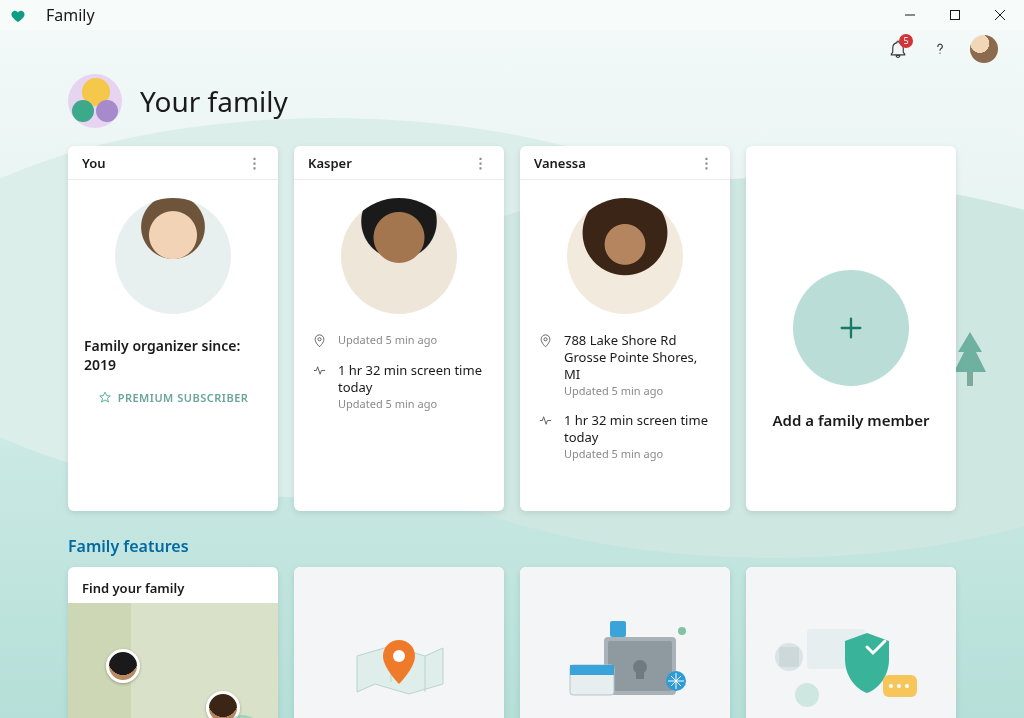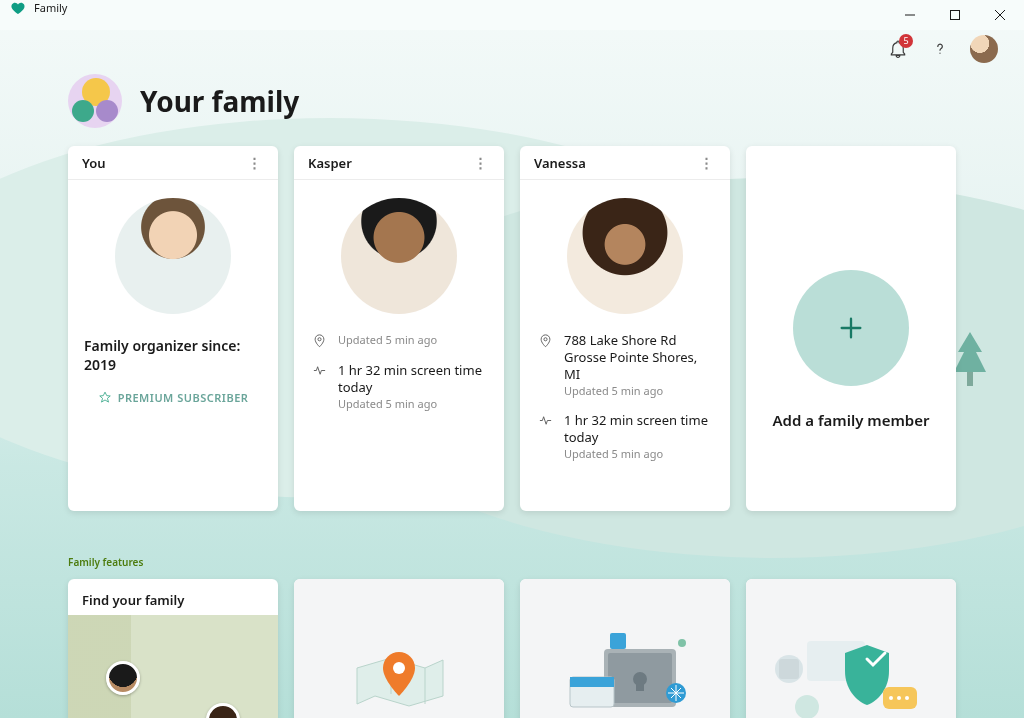--- a/index.html
+++ b/index.html
@@ -18,22 +18,22 @@
   }
   .hill1 { position:absolute; bottom:220px; left:-120px; width:900px; height:380px;
            background:#dbeee9; border-radius:50%; }
   .hill2 { position:absolute; bottom:160px; right:-200px; width:900px; height:380px;
            background:#cfe7e1; border-radius:50%; }
   .tree  { position:absolute; right:34px; top:330px; width:40px; height:60px; }
   .tree svg { width:100%; height:100%; }
 
   
   .titlebar {
-    height: 30px; display:flex; padding: 0 2px 0 10px;
-    background: #f7fcfb; position:relative; z-index:2; font-size:11px; color:#1a1a1a;
+    height: 30px; display:flex; align-items:center; padding: 0 2px 0 10px;
+    background: #f7fcfb; position:relative; z-index:2; font-size:16px; color:#1a1a1a;gap:12px;
   }
   .titlebar .app-icon { width:16px; height:16px; margin-right:8px; }
   .win-controls { margin-left:auto; display:flex; }
   .win-btn { width:45px; height:30px; display:flex; align-items:center; justify-content:center; }
   .win-btn svg { width:10px; height:10px; }
 
   
   .topchrome {
     position: relative; z-index:2; height:38px; display:flex; align-items:center;
     justify-content:flex-end; gap:18px; padding: 0 26px;
@@ -50,21 +50,21 @@
   .page-header {
     position:relative; z-index:2; display:flex; align-items:center; gap:18px;
     padding: 6px 68px 18px;
   }
   .family-logo { width:54px; height:54px; border-radius:50%;
                  background:#e7d4f1; position:relative; overflow:hidden; }
   .bear { position:absolute; border-radius:50%; }
   .bear.y { width:28px; height:28px; top:4px; left:14px; background:#f5c74a; }
   .bear.g { width:22px; height:22px; bottom:6px; left:4px; background:#3da98b; }
   .bear.p { width:22px; height:22px; bottom:6px; right:4px; background:#a78acb; }
-  .page-title { font-size:28px; font-weight:700; color:#1a1a1a;text-align:center; }
+  .page-title { font-size:28px; font-weight:400; color:#1a1a1a;text-align:center; }
 
   
   .row { position:relative; z-index:2; display:flex; gap:16px; padding: 0 68px; }
   .card {
     background:#fff; border-radius:6px; box-shadow:0 2px 6px rgba(0,0,0,.10);
     flex:1 1 0; display:flex; flex-direction:column; overflow:hidden; height:365px;
   }
   .card-hdr {
     height:34px; display:flex; align-items:center; padding:0 14px;
     border-bottom:1px solid #ececec; justify-content:space-between;
@@ -107,22 +107,22 @@
   .stat-sub { font-size:11px; color:#8a8a8a; margin-top:1px; }
 
   .add-card { align-items:center; justify-content:center; cursor:pointer; }
   .add-circle { width:116px; height:116px; border-radius:50%; background:#badeD7;
                 display:flex; align-items:center; justify-content:center; color:#197965;
                 margin-top:42px; }
   .add-circle svg { width:28px; height:28px; }
   .add-label { margin-top:24px; font-size:15px; font-weight:600; color:#1a1a1a; }
 
   
-  .features-title { position:relative; z-index:2; padding: 44px 68px 10px; font-size:10px;
-                    font-weight:600; color:#4d7c0f; }
+  .features-title { position:relative; z-index:2; padding: 24px 68px 10px; font-size:16px;
+                    font-weight:600; color:#0369a1; }
   .feature-row { position:relative; z-index:2; display:flex; gap:16px; padding:0 68px; }
   .feature-card {
     background:#fff; border-radius:6px; box-shadow:0 2px 6px rgba(0,0,0,.10);
     flex:1 1 0; height:200px; display:flex; flex-direction:column; overflow:hidden;
     cursor:pointer;
   }
   .feature-card .hdr { font-size:13px; font-weight:600; padding:12px 14px 6px; color:#1a1a1a; }
   .feature-art { flex:1; background:#f4f5f6; display:flex; align-items:center;
                  justify-content:center; position:relative; }
   .feature-art.pad { padding:12px; }

